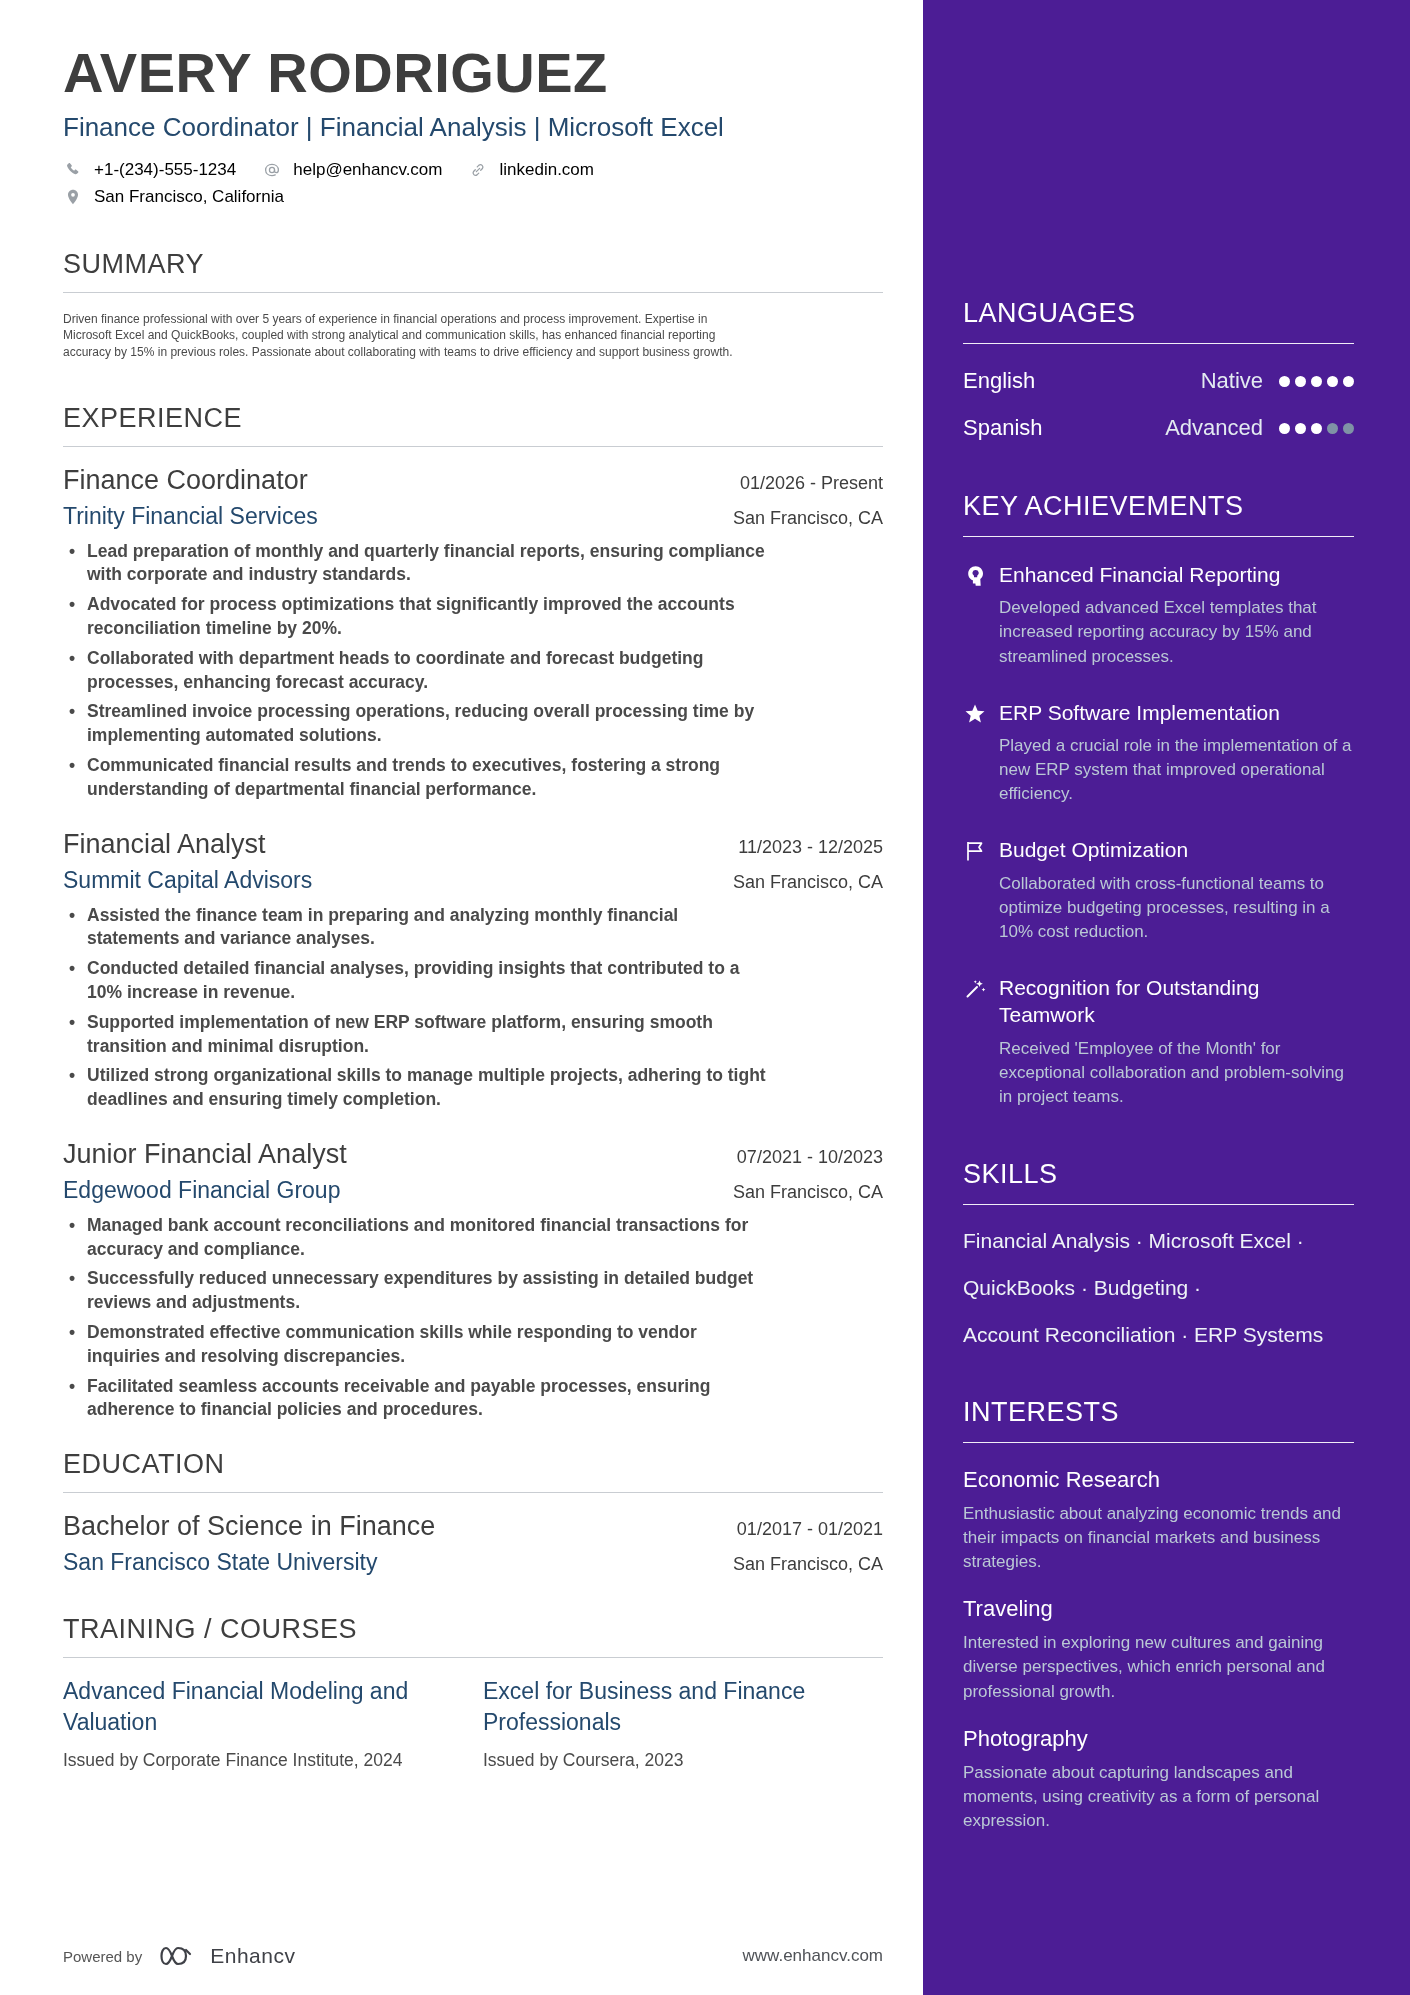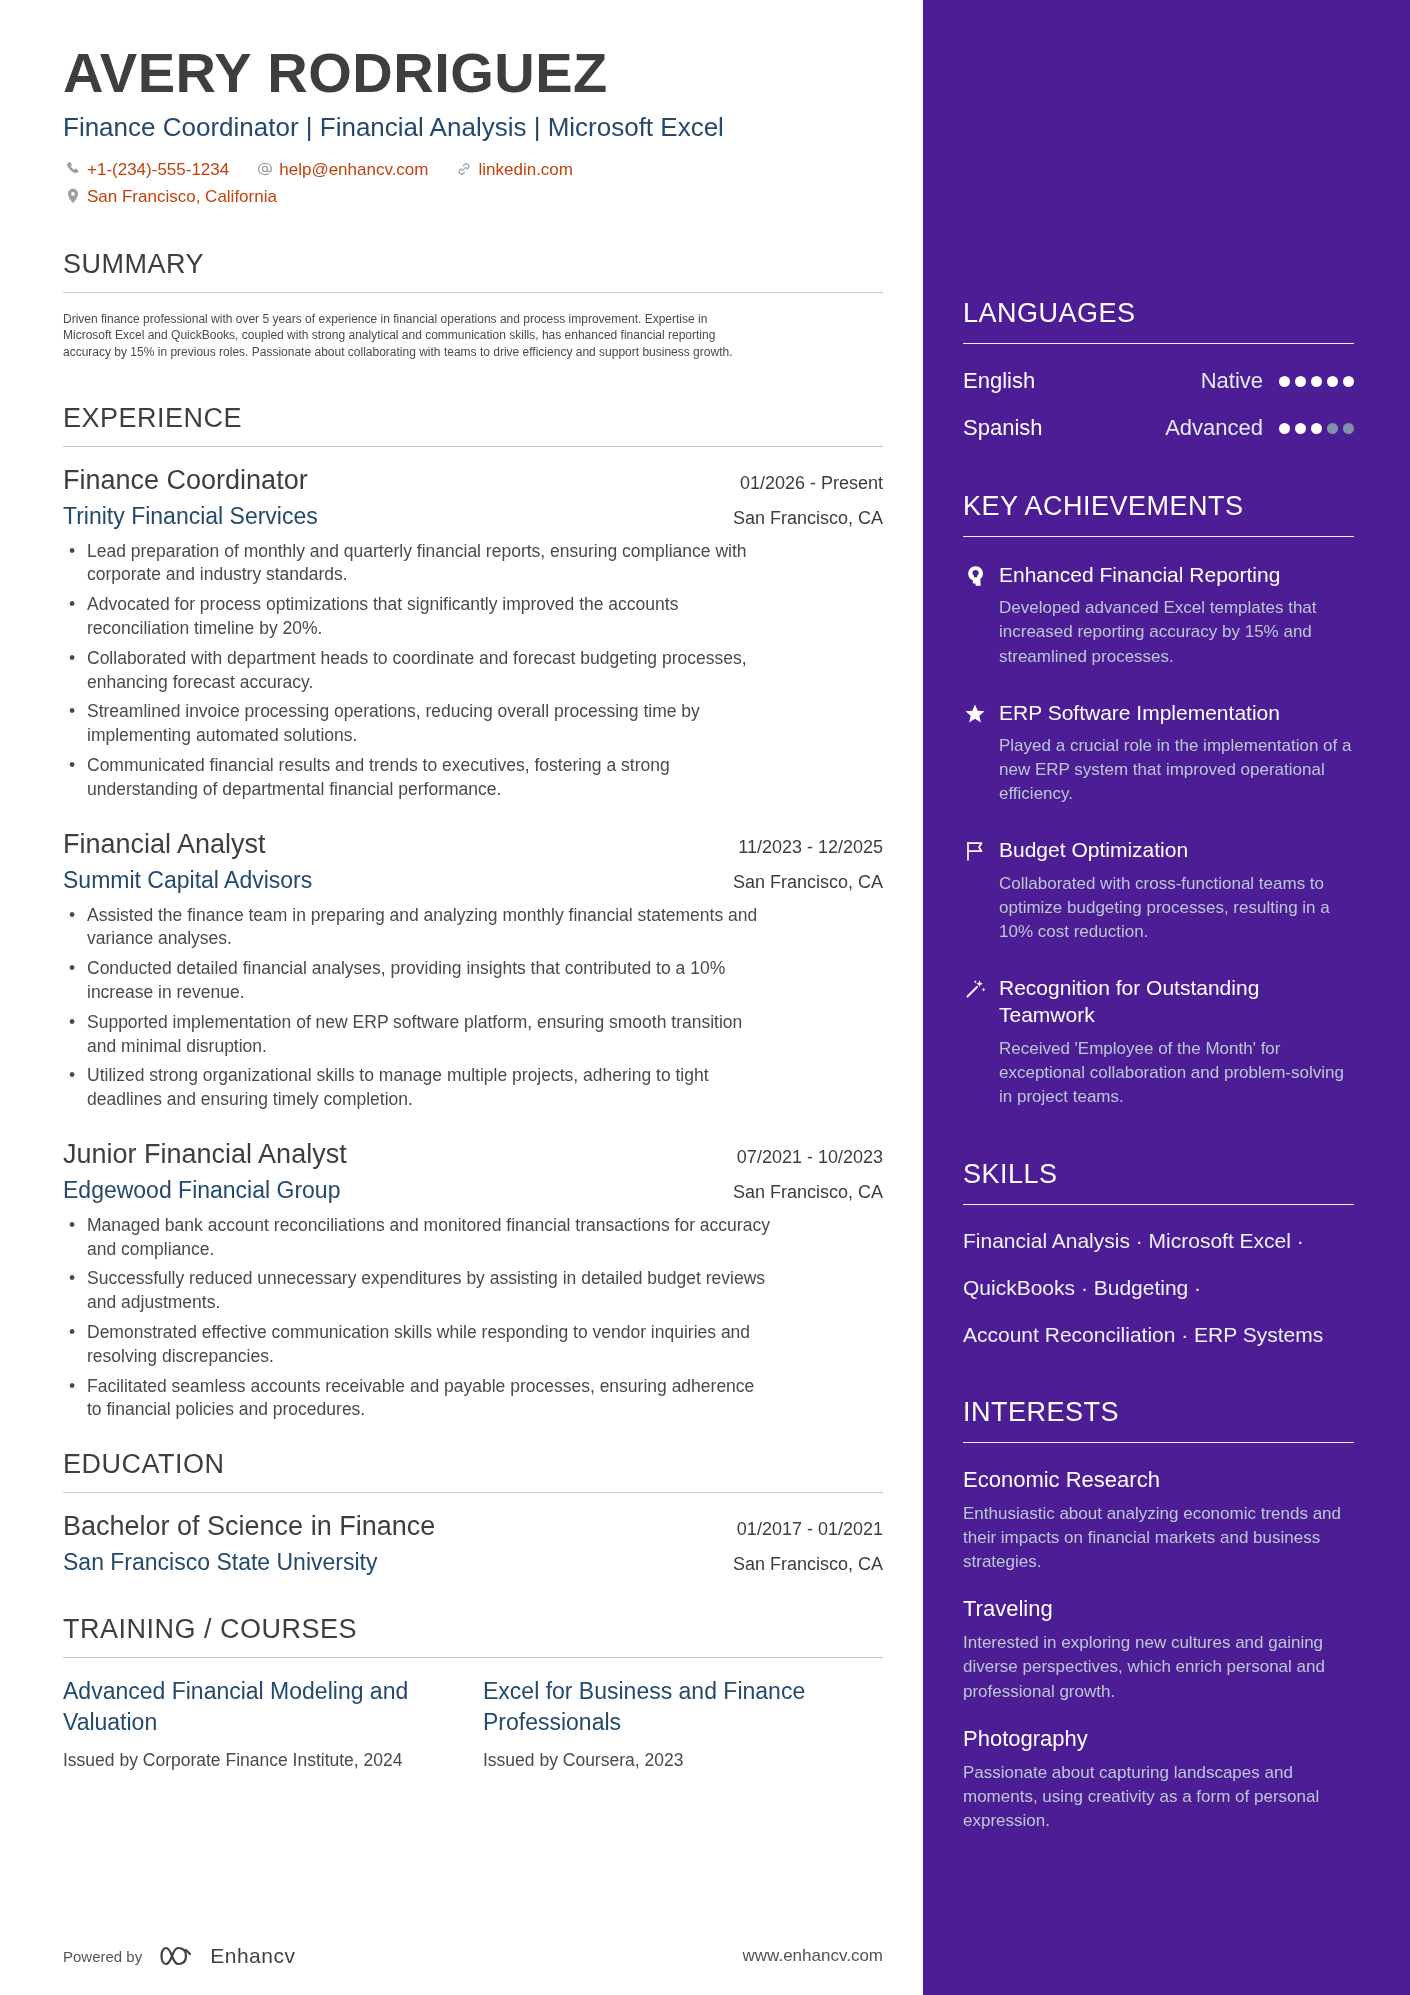--- a/index.html
+++ b/index.html
@@ -35,37 +35,37 @@
   .int-title{font-size:22px;color:#ffffff;margin-bottom:9px;}
   .int-desc{font-size:17px;line-height:1.42;color:#bac8d5;}
   
   .main{position:absolute;left:63px;top:0;width:820px;}
   .name{
     margin-top:42px;font-size:56px;font-weight:700;color:#3e3e3e;
     letter-spacing:.5px;line-height:1.1;
   }
   .subtitle{margin-top:6px;font-size:26px;color:#24496d;line-height:1.32;max-width:700px;}
   .contacts{margin-top:16px;display:flex;flex-wrap:wrap;column-gap:26px;row-gap:7px;max-width:640px;}
-  .contact{display:flex;align-items:flex-start;gap:5px;font-size:17px;color:#c2410c;}
+  .contact{display:flex;align-items:center;gap:12px;font-size:17px;color:#000000;}
   .c-icon{width:19px;height:19px;display:inline-flex;align-items:center;justify-content:center;color:#9aa0a6;font-size:17px;}
   .c-icon svg{width:18px;height:18px;}
   .section{margin-top:42px;}
   .m-heading{
     font-size:27px;font-weight:400;color:#3e3e3e;letter-spacing:.5px;
     padding-bottom:12px;border-bottom:1px solid #c9cdd2;margin:0 0 18px 0;
   }
   .summary-text{font-size:12px;line-height:1.38;color:#4a4a4a;max-width:692px;}
   .job{margin-bottom:27px;}
   .row-split{display:flex;justify-content:space-between;align-items:baseline;}
   .job-title{font-size:27px;color:#3e3e3e;}
   .job-dates{font-size:18px;color:#3d3d3d;white-space:nowrap;}
   .company-row{margin-top:7px;}
   .company{font-size:23px;color:#24496d;}
   .location{font-size:18px;color:#3d3d3d;white-space:nowrap;}
-  ul.bullets{margin:10px 0 0 0;padding:0;list-style:none;max-width:710px;}
+  ul.bullets{margin:10px 0 0 0;padding:0;list-style:none;max-width:710px;font-weight:bold;}
   ul.bullets li{
     position:relative;padding-left:24px;margin-bottom:6px;
     font-size:17.5px;line-height:1.36;color:#4a4a4a;
   }
   ul.bullets li::before{content:"•";position:absolute;left:6px;color:#4a4a4a;}
   .edu-block{margin-bottom:6px;}
   .courses{display:grid;grid-template-columns:1fr 1fr;column-gap:20px;}
   .course-title{font-size:23px;color:#24496d;line-height:1.32;}
   .course-issuer{margin-top:12px;font-size:17.5px;line-height:1.36;color:#4a4a4a;}
   

